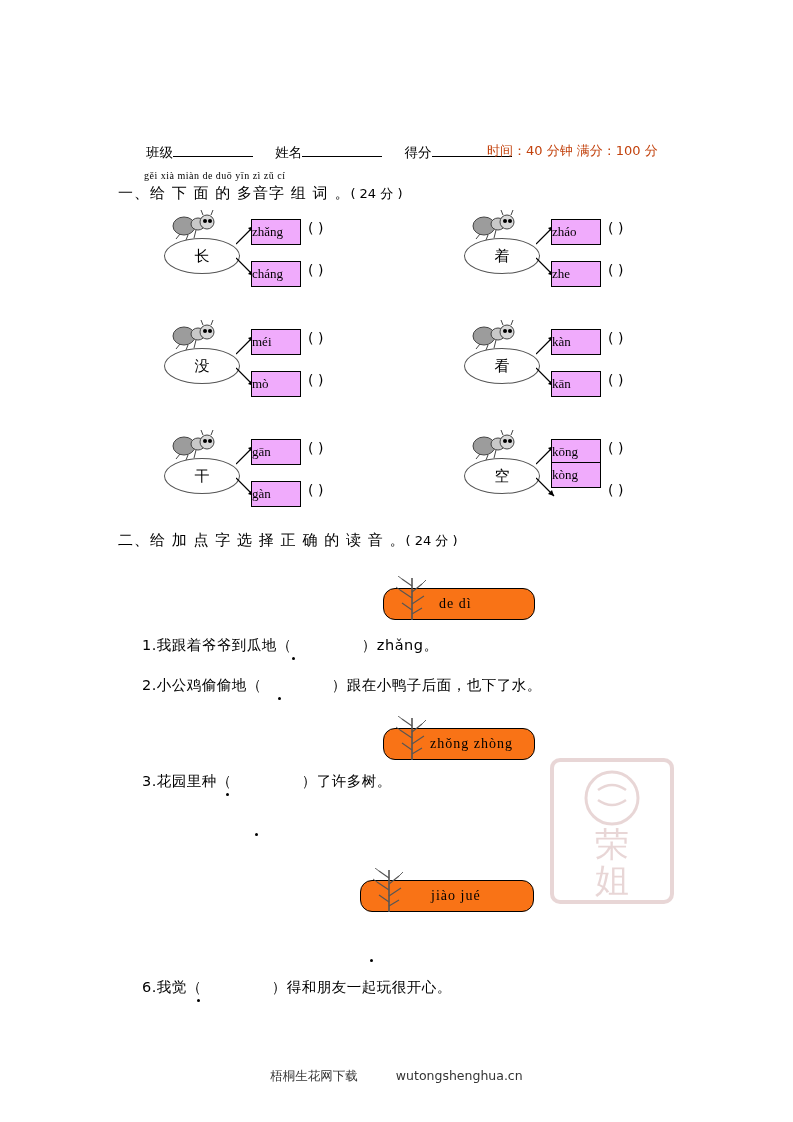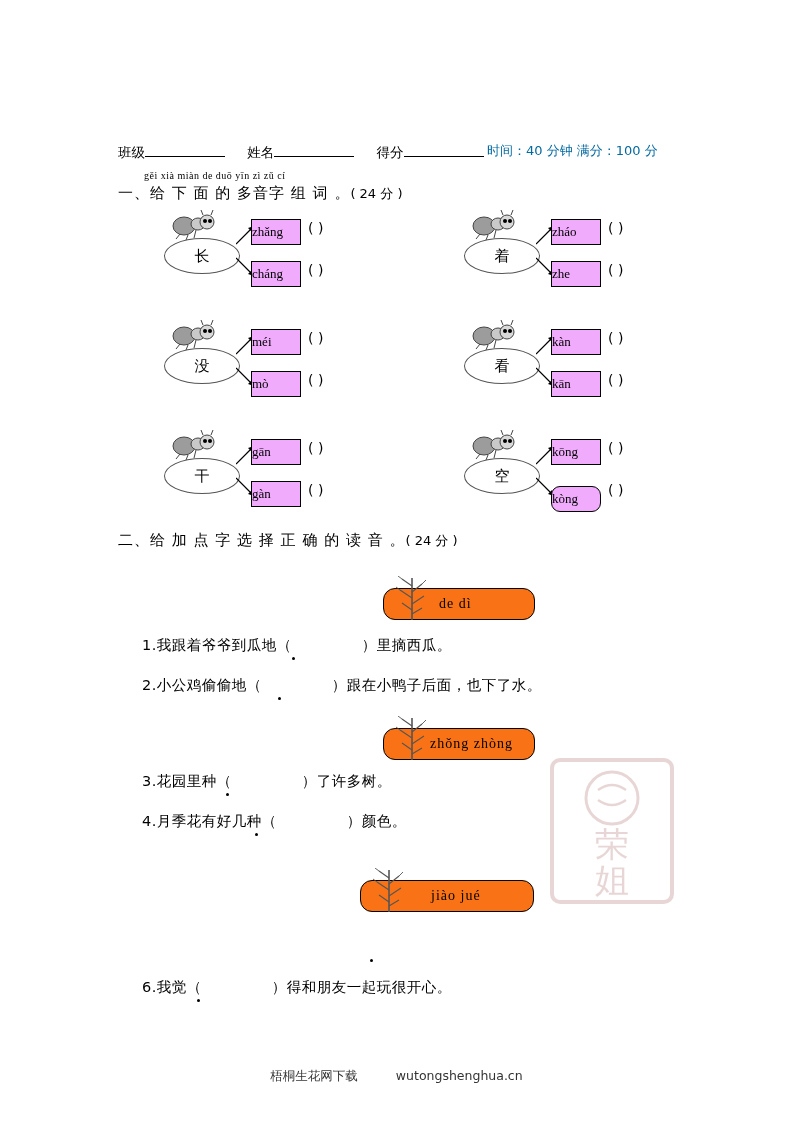--- a/index.html
+++ b/index.html
@@ -19,30 +19,30 @@
     text-align:center;
     font-size:20px; font-weight:bold;
     font-family:"DejaVu Sans", sans-serif;
     letter-spacing:2px;
   }
   .infoline {
     position:absolute; left:118px; top:142px; width:560px;
     font-size:13.5px;
     font-family:"DejaVu Sans", sans-serif;
   }
-  .infoline .seg { display:inline-block; }
+  .infoline .seg { display:inline-block;margin-left:28px; }
   .underline-blank {
     display:inline-block;
     border-bottom:1px solid #000;
     height:14px;
   }
   .timeinfo {
     position:absolute; left:487px; top:142px;
     font-size:13px;
-    color:#0369a1;
+    color:#c2410c;
     font-family:"DejaVu Sans", sans-serif;
     white-space:nowrap;
   }
   
   .sec {
     position:absolute; left:118px;
     font-family:"DejaVu Sans", sans-serif;
   }
   .sec .pinyin {
     font-size:10px;
@@ -297,39 +297,39 @@
     <svg class="arrow" style="left:536px; top:444px;" width="22" height="22" viewBox="0 0 22 22">
       <path d="M0 20 L18 2" stroke="#000" stroke-width="1.2" fill="none"></path>
       <path d="M18 2 L12 4 L16 8 Z" fill="#000"></path>
     </svg>
     <svg class="arrow" style="left:536px; top:476px;" width="22" height="22" viewBox="0 0 22 22">
       <path d="M0 2 L18 20" stroke="#000" stroke-width="1.2" fill="none"></path>
       <path d="M18 20 L12 18 L16 14 Z" fill="#000"></path>
     </svg>
     <div class="pinbox" style="left:551px; top:439px;">kōng</div>
     <div class="paren" style="left:608px; top:440px;">(                )</div>
-    <div class="pinbox" style="left:551px; top:486px;border-radius:9px;">kòng</div>
+    <div class="pinbox" style="left:551px; top:462px;">kòng</div>
     <div class="paren" style="left:608px; top:482px;">(                )</div>
   </div>
 
   <div class="sec" style="top:530px;">
     <span class="heading"><span>二、给 加 点 字 选 择 正 确 的 读 音 。</span><span class="score">( 24 分 )</span></span>
   </div>
 
   <div class="choicebox" style="left:383px; top:588px; width:150px;">
     <div class="txt">de   dì</div>
   </div>
   <svg class="tree" style="left:386px; top:576px;" width="52" height="46" viewBox="0 0 52 46">
     <path d="M26 2 L26 44" stroke="#555" stroke-width="1.6" fill="none"></path>
     <path d="M26 10 L16 3 M26 16 L36 8 M26 22 L14 14 M26 28 L38 20 M26 34 L16 27 M26 38 L36 32" stroke="#555" stroke-width="1.1" fill="none"></path>
     <path d="M16 3 L12 0 M36 8 L40 4 M14 14 L10 11" stroke="#555" stroke-width="0.9" fill="none"></path>
   </svg>
 
   <div class="qline" style="left:142px; top:636px;">
-    <span>1.</span><span>我跟着爷爷到瓜地（</span><span style="display:inline-block;width:70px"></span><span>）里摘西瓜。</span>
+    <span>1.</span><span>我跟着爷爷到瓜地（</span><span style="display:inline-block;width:70px"></span><span>）zhǎng。</span>
   </div>
   <div class="dot" style="left:292px; top:657px;"></div>
 
   <div class="qline" style="left:142px; top:676px;text-align:center;">
     <span>2.</span><span>小公鸡偷偷地（</span><span style="display:inline-block;width:70px"></span><span>）跟在小鸭子后面，也下了水。</span>
   </div>
   <div class="dot" style="left:278px; top:697px;"></div>
 
   <div class="choicebox" style="left:383px; top:728px; width:150px;">
     <div class="txt" style="left:46px;">zhǒng   zhòng</div>
@@ -338,23 +338,20 @@
     <path d="M26 2 L26 44" stroke="#555" stroke-width="1.6" fill="none"></path>
     <path d="M26 10 L16 3 M26 16 L36 8 M26 22 L14 14 M26 28 L38 20 M26 34 L16 27 M26 38 L36 32" stroke="#555" stroke-width="1.1" fill="none"></path>
     <path d="M16 3 L12 0 M36 8 L40 4 M14 14 L10 11" stroke="#555" stroke-width="0.9" fill="none"></path>
   </svg>
 
   <div class="qline" style="left:142px; top:772px;">
     <span>3.</span><span>花园里种（</span><span style="display:inline-block;width:70px"></span><span>）了许多树。</span>
   </div>
   <div class="dot" style="left:226px; top:793px;"></div>
 
-  <div class="qline" style="left:142px; top:812px;">
-    <span>4.</span><span>月季花有好几种（</span><span style="display:inline-block;width:70px"></span><span>）颜色。</span>
-  </div>
   <div class="dot" style="left:255px; top:833px;"></div>
 
   <div class="choicebox" style="left:360px; top:880px; width:172px;">
     <div class="txt" style="left:70px;">jiào   jué</div>
   </div>
   <svg class="tree" style="left:363px; top:868px;" width="52" height="46" viewBox="0 0 52 46">
     <path d="M26 2 L26 44" stroke="#555" stroke-width="1.6" fill="none"></path>
     <path d="M26 10 L16 3 M26 16 L36 8 M26 22 L14 14 M26 28 L38 20 M26 34 L16 27 M26 38 L36 32" stroke="#555" stroke-width="1.1" fill="none"></path>
     <path d="M16 3 L12 0 M36 8 L40 4 M14 14 L10 11" stroke="#555" stroke-width="0.9" fill="none"></path>
   </svg>

